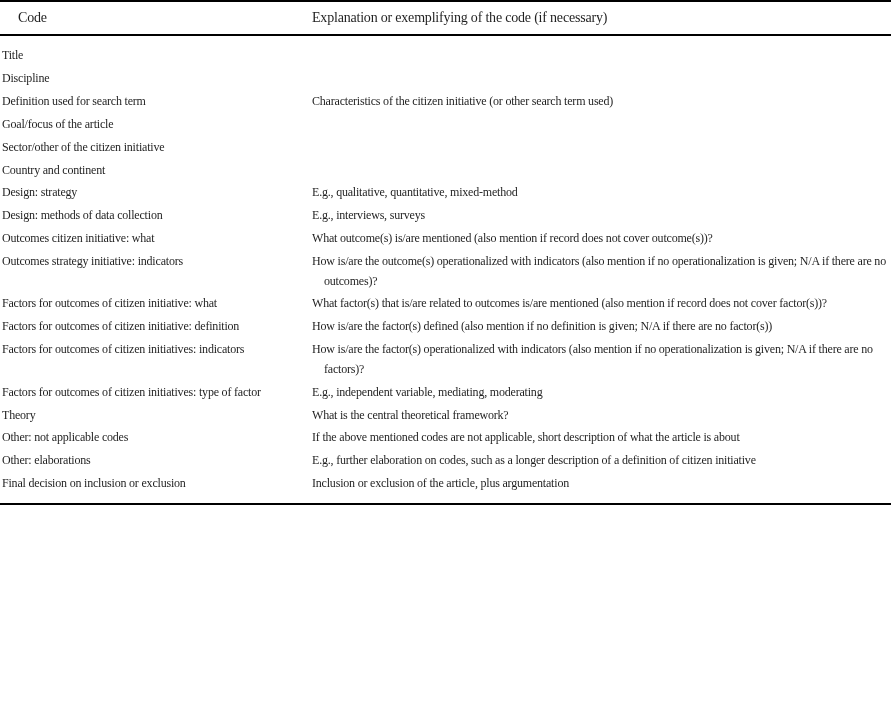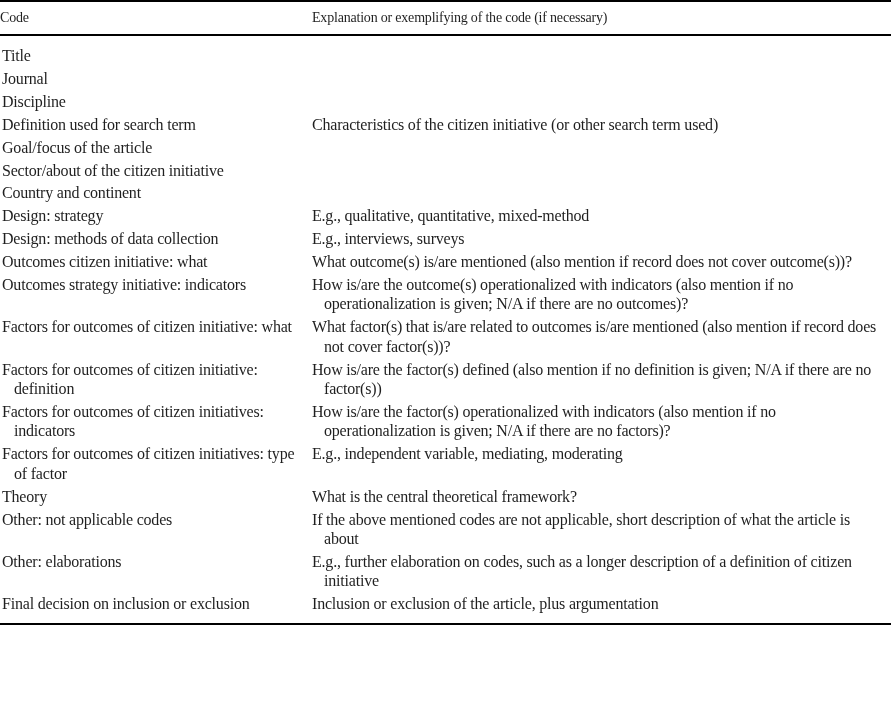--- a/index.html
+++ b/index.html
@@ -27,25 +27,25 @@
   thead th {
     font-weight: normal;
     text-align: left;
     font-size: 14px;
     line-height: 18px;
     letter-spacing: -0.2px;
     padding: 7px 0 7px 0;
     border-bottom: 2.5px solid #000000;
     vertical-align: top;
   }
-  thead th.code-h { padding-left: 0; }
+  thead th.code-h { padding-left: 18px; }
   thead th.expl-h { padding-left: 4px; }
 
   tbody td {
-    font-size: 16px;
+    font-size: 12px;
     line-height: 19.4px;
     letter-spacing: -0.2px;
     vertical-align: top;
     padding-top: 1.5px;
     padding-bottom: 2px;
   }
   
   tbody td.code-cell {
     padding-left: 14px;
     padding-right: 6px;
@@ -72,42 +72,38 @@
       <th class="code-h">Code</th>
       <th class="expl-h">Explanation or exemplifying of the code (if necessary)</th>
     </tr>
   </thead>
   <tbody id="rows-body">
   <tr>
     <td class="code-cell">Title</td>
     <td class="expl-cell"></td>
   </tr>
 
-  <tr>
-    <td class="code-cell">Journal</td>
-    <td class="expl-cell"></td>
-  </tr>
 
   <tr>
     <td class="code-cell">Discipline</td>
     <td class="expl-cell"></td>
   </tr>
 
   <tr>
     <td class="code-cell">Definition used for search term</td>
     <td class="expl-cell">Characteristics of the citizen initiative (or other search term used)</td>
   </tr>
 
   <tr>
     <td class="code-cell">Goal/focus of the article</td>
     <td class="expl-cell"></td>
   </tr>
 
   <tr>
-    <td class="code-cell">Sector/about of the citizen initiative</td>
+    <td class="code-cell">Sector/other of the citizen initiative</td>
     <td class="expl-cell"></td>
   </tr>
 
   <tr>
     <td class="code-cell">Country and continent</td>
     <td class="expl-cell"></td>
   </tr>
 
   <tr>
     <td class="code-cell">Design: strategy</td>

